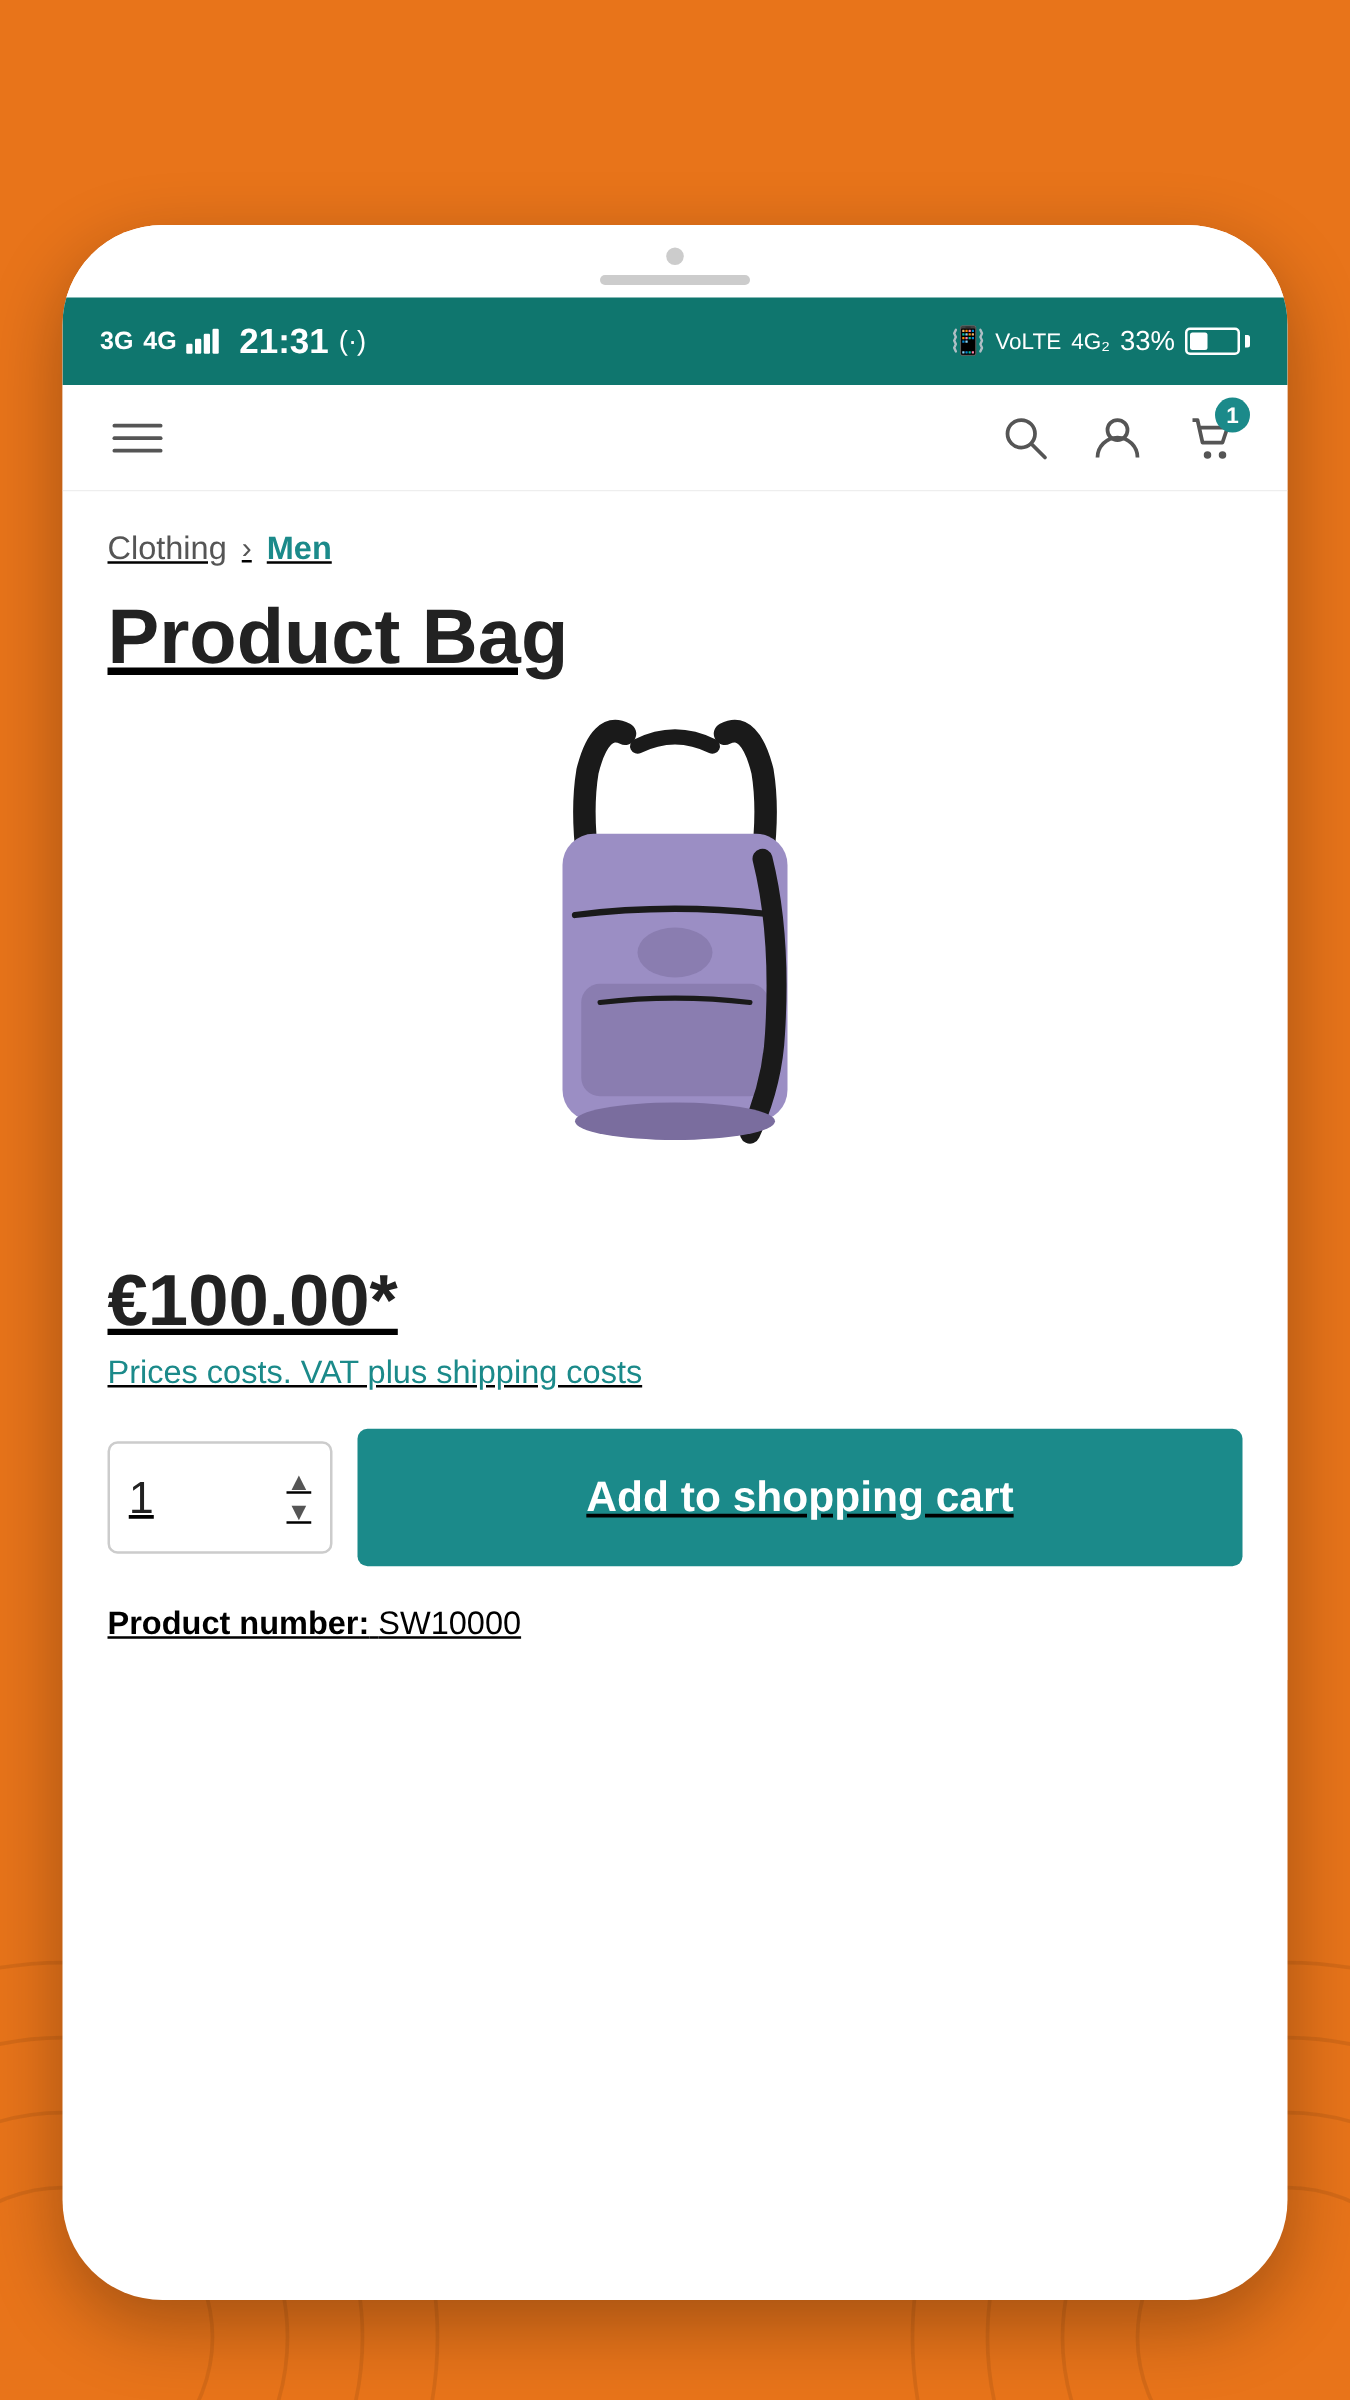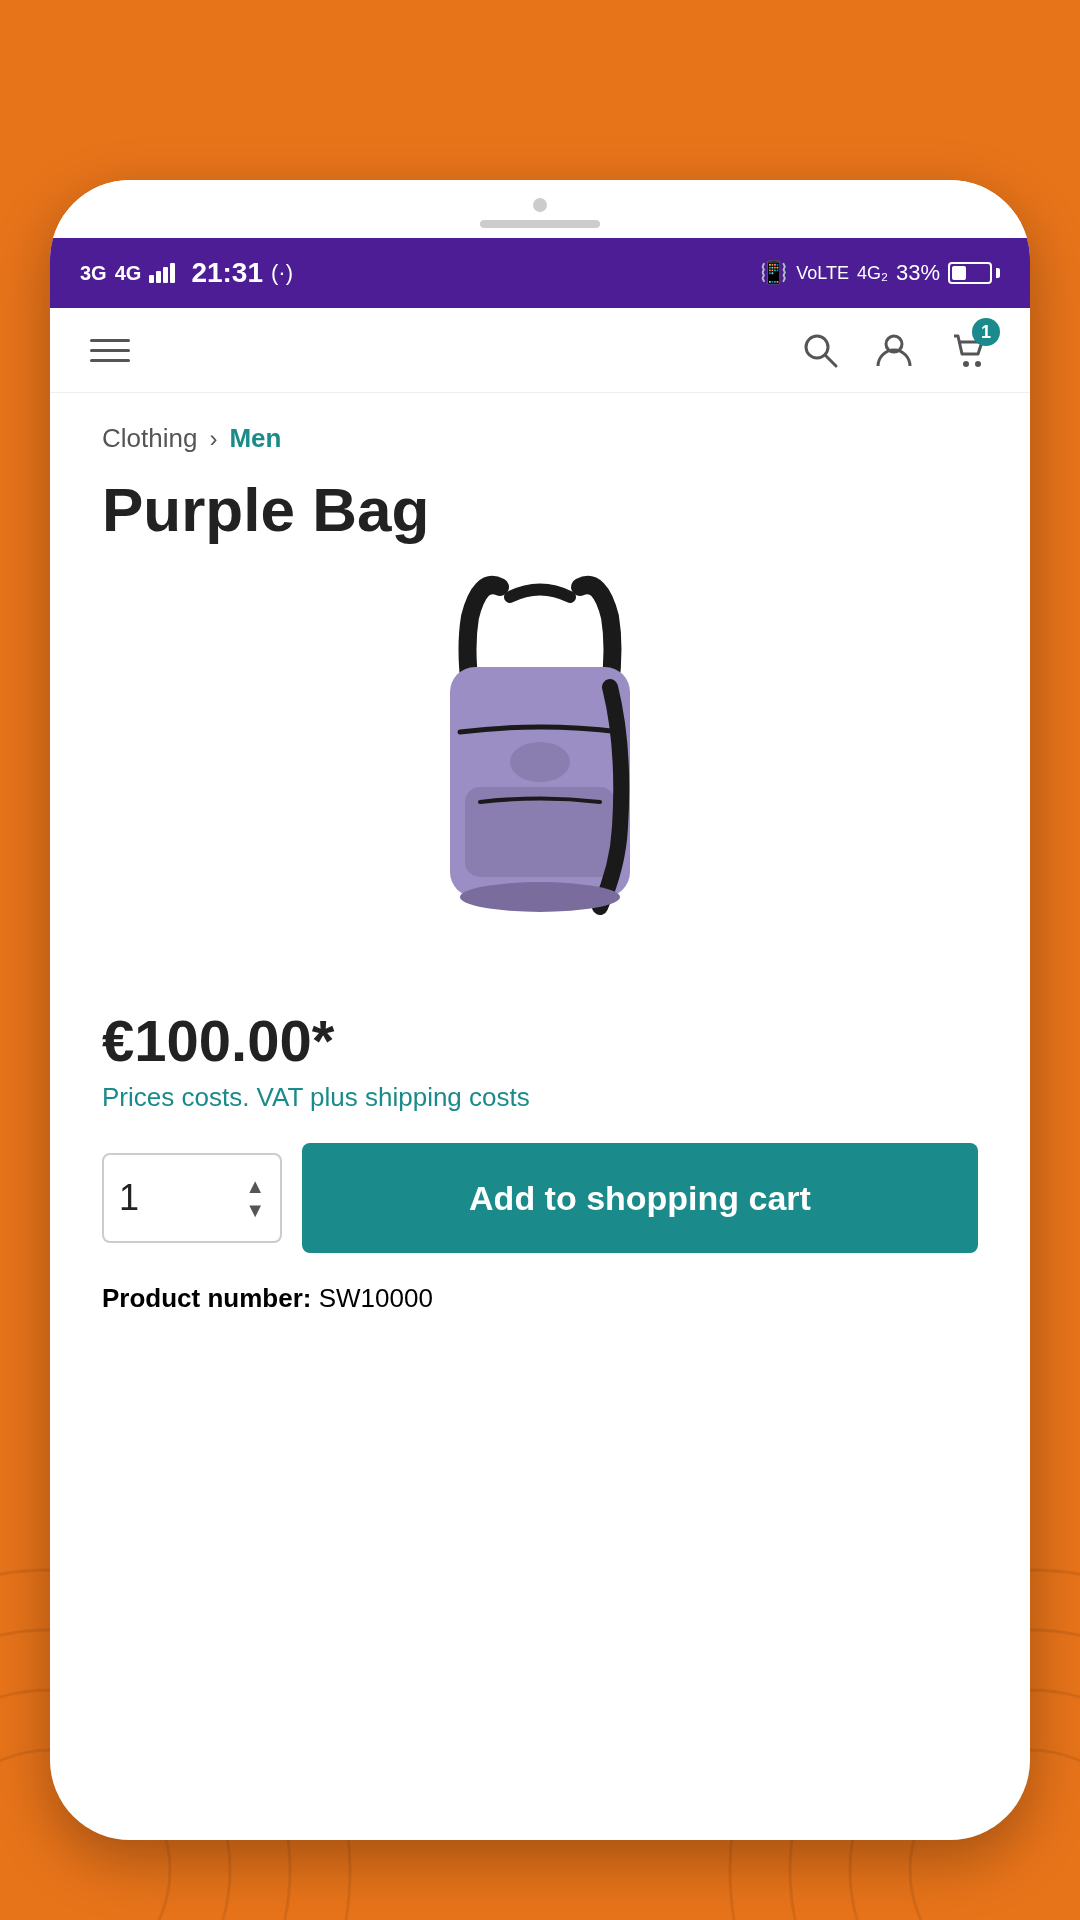--- a/index.html
+++ b/index.html
@@ -54,21 +54,21 @@
     }
     .phone-speaker {
       width: 120px;
       height: 8px;
       background: #ccc;
       border-radius: 4px;
     }
 
     
     .status-bar {
-      background: #4c1d95;
+      background: #0f766e;
       color: white;
       display: flex;
       justify-content: space-between;
       align-items: center;
       padding: 0 30px;
       height: 70px;
       font-size: 24px;
     }
     .status-left {
       display: flex;
@@ -171,21 +171,22 @@
       border-radius: 50%;
       font-size: 18px;
       font-weight: bold;
       display: flex;
       align-items: center;
       justify-content: center;
     }
 
     
     .product-content {
-      padding: 30px 52px;
+      padding: 30px 36px;
+      text-decoration: underline;
     }
 
     
     .breadcrumb {
       display: flex;
       align-items: center;
       gap: 12px;
       margin-bottom: 20px;
     }
     .breadcrumb-item {
@@ -394,21 +395,21 @@
     </div>
 
     <div class="product-content">
 
       <div class="breadcrumb">
         <span class="breadcrumb-item">Clothing</span>
         <span class="breadcrumb-separator">›</span>
         <span class="breadcrumb-current">Men</span>
       </div>
 
-      <h1 class="product-title">Purple Bag</h1>
+      <h1 class="product-title">Product Bag</h1>
 
 
       <div class="product-image-container">
 
         <svg class="backpack-svg" viewBox="0 0 320 400">
 
           <path d="M120 20 Q100 10 90 50 Q85 80 90 120" stroke="#1a1a1a" stroke-width="18" fill="none" stroke-linecap="round"></path>
           <path d="M200 20 Q220 10 230 50 Q235 80 230 120" stroke="#1a1a1a" stroke-width="18" fill="none" stroke-linecap="round"></path>
 
           <path d="M130 30 Q160 15 190 30" stroke="#1a1a1a" stroke-width="12" fill="none" stroke-linecap="round"></path>

